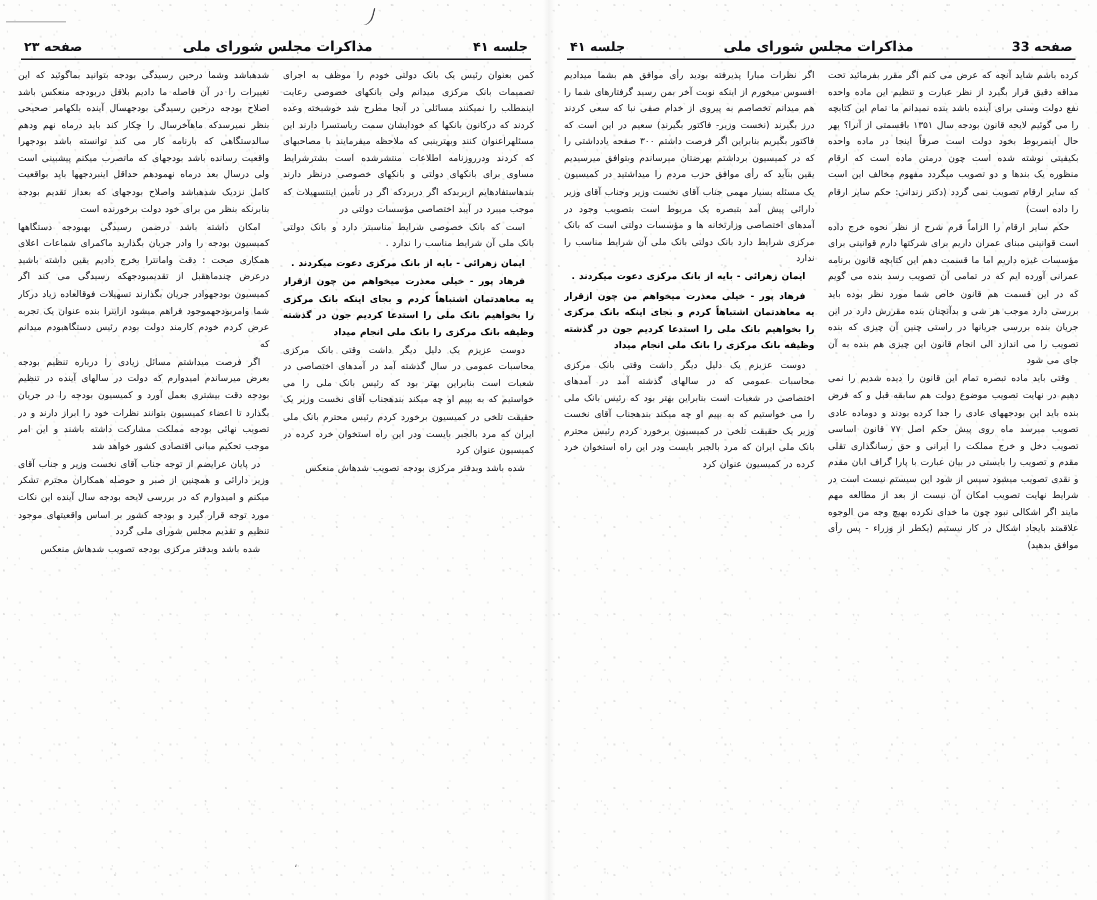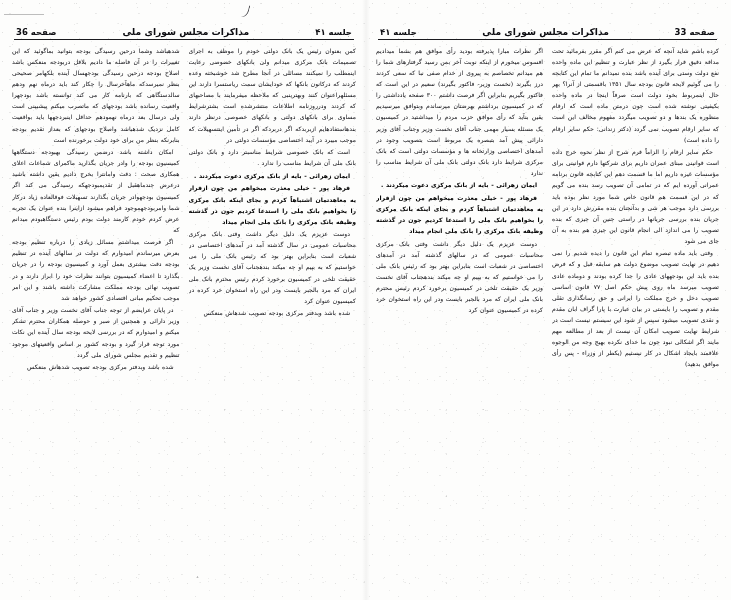--- a/index.html
+++ b/index.html
@@ -110,21 +110,21 @@
         <p><span class="speaker">فرهاد پور - خیلی معذرت میخواهم من چون ازقرار یه معاهدتمان اشتباهاً کردم و بجای اینکه بانک مرکزی را بخواهیم بانک ملی را استدعا کردیم جون در گذشته وظیفه بانک مرکزی را بانک ملی انجام میداد</span></p>
         <p>دوست عزیزم یک دلیل دیگر داشت وقتی بانک مرکزی محاسبات عمومی که در سالهای گذشته آمد در آمدهای اختصاصی در شعبات است بنابراین بهتر بود که رئیس بانک ملی را می خواستیم که به بپیم او چه میکند بندهجناب آقای نخست وزیر یک حقیقت تلخی در کمیسیون برخورد کردم رئیس محترم بانک ملی ایران که مرد بالجبر بایست ودر این راه استخوان خرد کرده در کمیسیون عنوان کرد</p>
       </div>
     </div>
   </div>
 
   <div class="page page-left">
     <div class="page-header">
       <span class="hd-side">جلسه ۴۱</span>
       <span class="hd-center">مذاکرات مجلس شورای ملی</span>
-      <span class="hd-side">صفحه 36</span>
+      <span class="hd-side">صفحه ۲۳</span>
     </div>
     <div class="hrule"></div>
     <div class="cols">
       <div class="col">
         <p class="noind">کمن بعنوان رئیس یک بانک دولتی خودم را موظف به اجرای تصمیمات بانک مرکزی میدانم ولی بانکهای خصوصی رعایت اینمطلب را نمیکنند مسائلی در آنجا مطرح شد خوشبخته وعده کردند که درکانون بانکها که خودایشان سمت ریاستسرا دارند این مسئلهراعنوان کنند وبهترینبی که ملاحظه میفرمایند با مصاحبهای که کردند ودرروزنامه اطلاعات منتشرشده است بشترشرایط مساوی برای بانکهای دولتی و بانکهای خصوصی درنظر دارند بندهاستفادهایم ازبربدکه اگر دربردکه اگر در تأمین اینتسهیلات که موجب میبرد در آیبد اختصاصی مؤسسات دولتی در</p>
         <p>است که بانک خصوصی شرایط مناسبتر دارد و بانک دولتی بانک ملی آن شرایط مناسب را ندارد .</p>
         <p><span class="speaker">ایمان زهرائی - بایه از بانک مرکزی دعوت میکردند .</span></p>
         <p><span class="speaker">فرهاد پور - خیلی معذرت میخواهم من چون ازقرار یه معاهدتمان اشتباهاً کردم و بجای اینکه بانک مرکزی را بخواهیم بانک ملی را استدعا کردیم جون در گذشته وظیفه بانک مرکزی را بانک ملی انجام میداد</span></p>
         <p>دوست عزیزم یک دلیل دیگر داشت وقتی بانک مرکزی محاسبات عمومی در سال گذشته آمد در آمدهای اختصاصی در شعبات است بنابراین بهتر بود که رئیس بانک ملی را می خواستیم که به بپیم او چه میکند بندهجناب آقای نخست وزیر یک حقیقت تلخی در کمیسیون برخورد کردم رئیس محترم بانک ملی ایران که مرد بالجبر بایست ودر این راه استخوان خرد کرده در کمیسیون عنوان کرد</p>
         <p>شده باشد وبدفتر مرکزی بودجه تصویب شدهاش منعکس</p>

